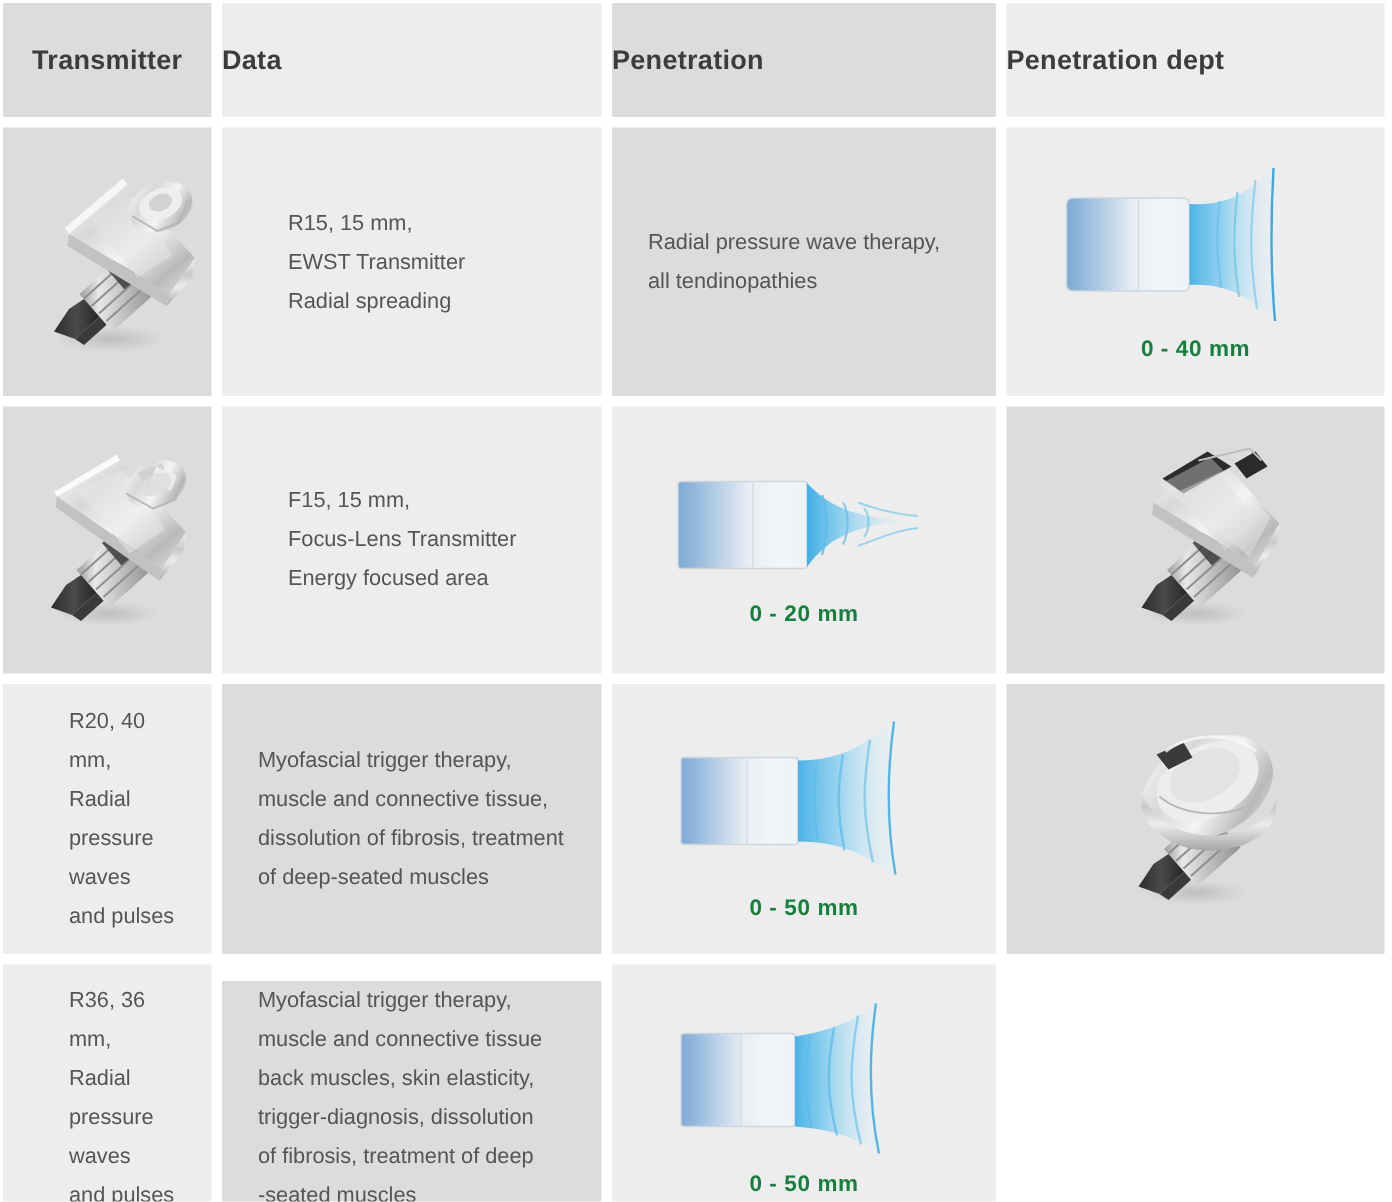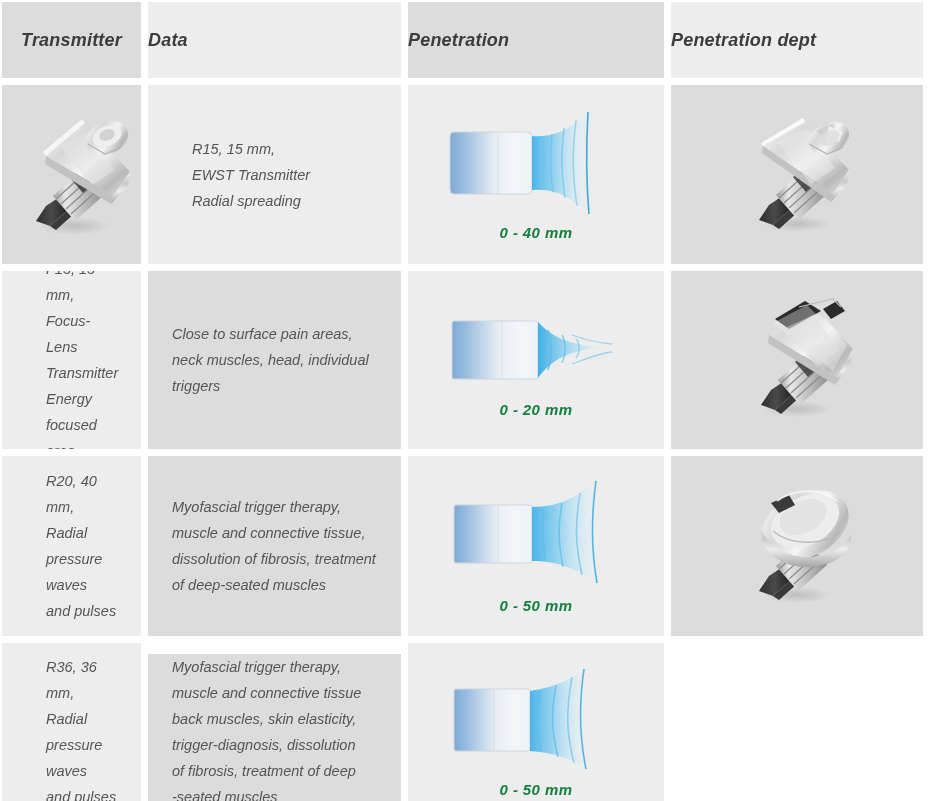--- a/index.html
+++ b/index.html
@@ -12,21 +12,20 @@
   }
   .table{
     width:928px;height:801px;
     display:grid;
     grid-template-columns:139px 253px 256px 252px;
     grid-template-rows:76px 179px 178px 180px 178px;
     column-gap:7px;
     row-gap:7px;
     box-sizing:border-box;
     padding:2px 7px 4px 2px;
-    font-style:italic;
   }
   .cell{position:relative;overflow:hidden;}
   .shade-dark{background:#dcdcdc;}
   .shade-light{background:#ededed;}
 
   
   .hcell{
     display:flex;align-items:center;justify-content:flex-start;
     font-size:18px;font-weight:bold;color:#3c3c3c;
     letter-spacing:.2px;
@@ -161,20 +160,24 @@
       <ellipse cx="95" cy="38" rx="22" ry="16" transform="rotate(-22 95 38)" fill="url(#gMetalTop)"></ellipse>
       <ellipse cx="95" cy="36" rx="15" ry="10" transform="rotate(-22 95 36)" fill="#eeeeee"></ellipse>
       <ellipse cx="95" cy="35" rx="8" ry="5.5" transform="rotate(-22 95 35)" fill="#d2d2d2"></ellipse>
       <path d="M76 44 L93 54 L108 48 L113 33" stroke="#b5b5b5" stroke-width="1.2" fill="none"></path>
     </svg>
   </div>
   <div class="cell shade-light txt data">
     <div class="lines">R15, 15 mm,
 EWST Transmitter
 Radial spreading</div>
+  </div>
+  <div class="cell shade-dark txt ind">
+    <div class="lines">Radial pressure wave therapy,
+all tendinopathies</div>
   </div>
   <div class="cell shade-light pen r1">
     <svg class="gfx" width="200" height="110" viewBox="0 0 200 110">
 
       <rect x="14" y="24" width="82" height="62" rx="4" fill="url(#gBody)" stroke="#cdd6de" stroke-width="1"></rect>
       <line x1="62" y1="24" x2="62" y2="86" stroke="#d5dde4" stroke-width="1"></line>
 
       <path d="M96 28 C124 30 140 16 152 4 C150 40 150 72 153 106 C140 94 124 80 96 82 Z" fill="url(#gBeamWide)"></path>
 
       <path d="M152 4 C150 40 150 72 153 106" stroke="#3fa8dd" stroke-width="1.6" fill="none"></path>
@@ -212,25 +215,20 @@
       <path d="M92 24 L106 30 L102 40 L88 36 Z" fill="#ededed"></path>
       <ellipse cx="92" cy="36" rx="11" ry="7" transform="rotate(-24 92 36)" fill="#dcdcdc" opacity=".8"></ellipse>
       <path d="M72 42 L90 52 L105 46 L110 31" stroke="#b5b5b5" stroke-width="1.2" fill="none"></path>
     </svg>
   </div>
   <div class="cell shade-light txt data">
     <div class="lines">F15, 15 mm,
 Focus-Lens Transmitter
 Energy focused area</div>
   </div>
-  <div class="cell shade-dark txt ind">
-    <div class="lines">Close to surface pain areas,
-neck muscles, head, individual
-triggers</div>
-  </div>
   <div class="cell shade-light pen r2">
     <svg class="gfx" width="200" height="96" viewBox="0 0 200 96">
       <rect x="16" y="18" width="86" height="58" rx="2" fill="url(#gBody)" stroke="#cdd6de" stroke-width="1"></rect>
       <line x1="66" y1="18" x2="66" y2="76" stroke="#d5dde4" stroke-width="1"></line>
 
       <path d="M102 19 C116 34 132 42 168 44 C132 48 116 56 102 75 Z" fill="url(#gBeamNarrow)"></path>
 
       <path d="M112 27 C116 36 116 54 112 67" stroke="#5fbce8" stroke-width="1.5" fill="none" opacity=".85"></path>
       <path d="M126 32 C130 38 130 52 126 60" stroke="#5fbce8" stroke-width="1.5" fill="none" opacity=".7"></path>
       <path d="M140 36 C144 40 144 50 140 55" stroke="#5fbce8" stroke-width="1.5" fill="none" opacity=".55"></path>

